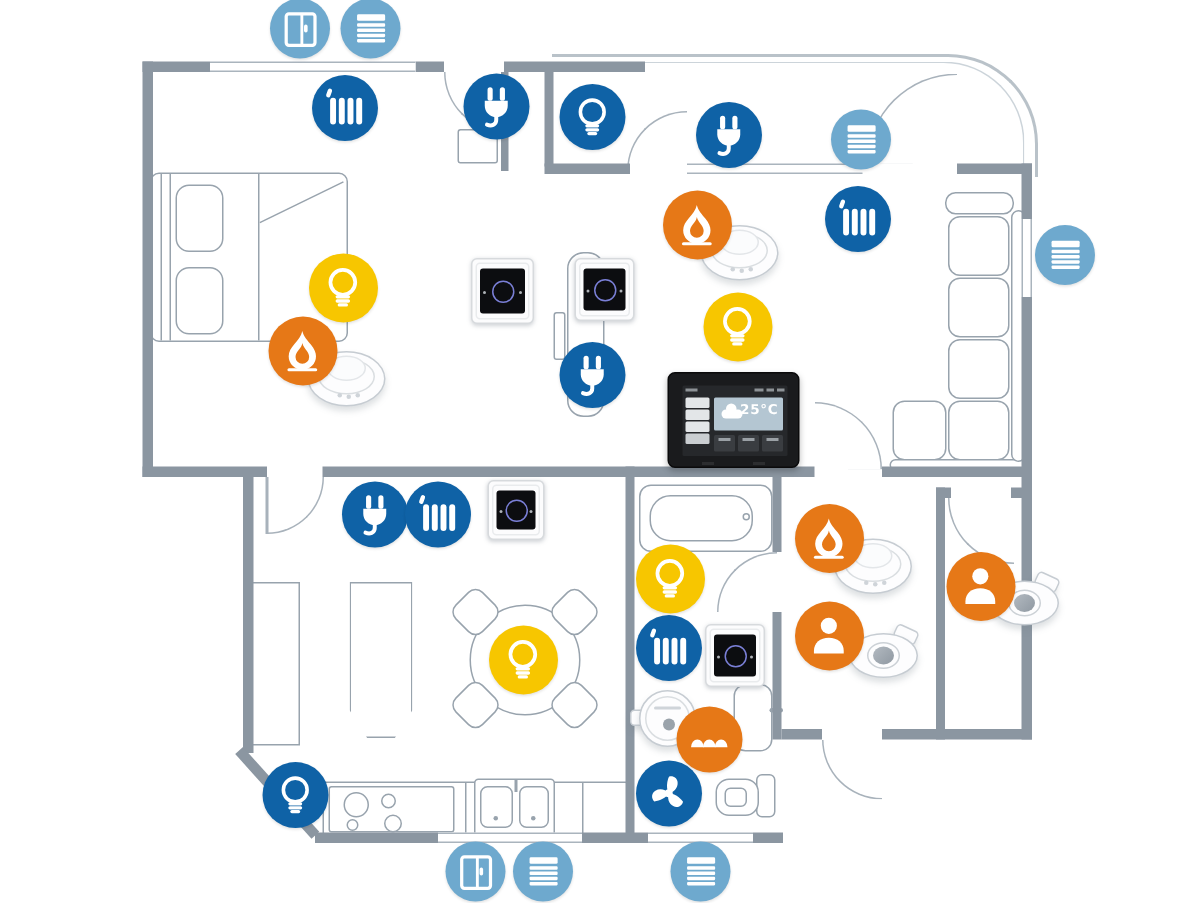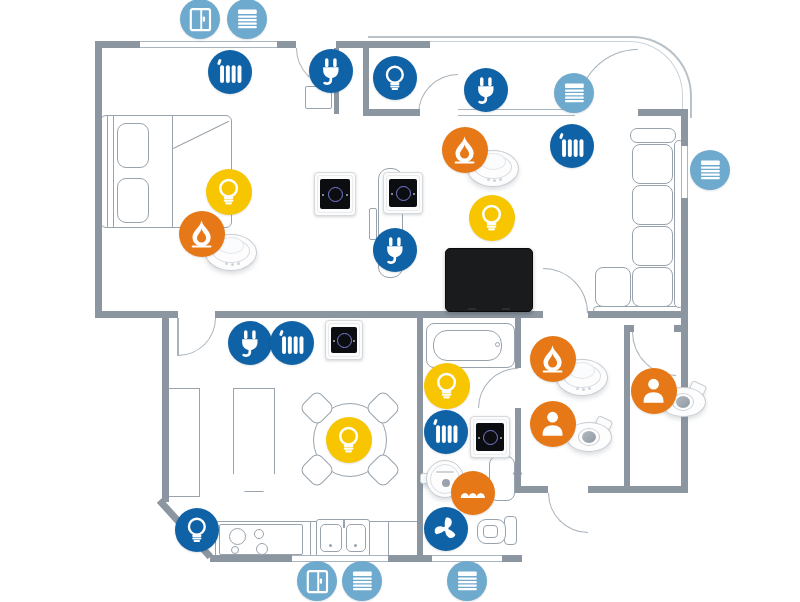--- a/index.html
+++ b/index.html
@@ -217,20 +217,43 @@
   <div class="furn" style="left:426px;top:323px;width:89px;height:45px;border-radius:8px;"></div>
   <div class="furn" style="left:433px;top:330px;width:69px;height:31px;border-radius:14px;"></div>
   <div class="furn" style="left:495px;top:342px;width:5px;height:5px;border-radius:50%;"></div>
   <div class="furn" style="left:489px;top:456px;width:26px;height:45px;border-radius:8px;"></div>
   <div class="line" style="left:513px;top:472px;width:9px;height:3px;border-radius:2px;"></div>
   <div class="furn" style="left:504px;top:516px;width:13px;height:29px;border-radius:4px;"></div>
   <div class="furn" style="left:477px;top:519px;width:29px;height:25px;border-radius:9px;"></div>
   <div class="furn" style="left:483px;top:525px;width:15px;height:13px;border-radius:4px;"></div>
 
   <div class="panel">
+    <div class="p-screen">
+      <div class="p-dash" style="left:2px;top:2px;width:8px;"></div>
+      <div class="p-dash" style="right:16px;top:2px;width:6px;"></div>
+      <div class="p-dash" style="right:9px;top:2px;width:5px;"></div>
+      <div class="p-dash" style="right:2px;top:2px;width:5px;"></div>
+      <div class="p-btn" style="top:8px;"></div>
+      <div class="p-btn" style="top:16px;"></div>
+      <div class="p-btn" style="top:24px;"></div>
+      <div class="p-btn" style="top:32px;background:#caced1;"></div>
+      <div class="p-weather">
+        <div class="p-cloud"></div>
+        <div class="p-temp">25°C</div>
+      </div>
+      <div class="p-tile" style="left:21px;">
+            <i></i>
+          </div>
+      <div class="p-tile" style="left:37px;">
+            <i></i>
+          </div>
+      <div class="p-tile" style="left:53px;">
+            <i></i>
+          </div>
+    </div>
     <div class="p-foot" style="left:22px;"></div>
     <div class="p-foot" style="right:22px;"></div>
   </div>
 
 <div class="dev lightblue" style="left: 180px; top: -1px; width: 40px; height: 40px;">
         <svg viewBox="0 0 24 24">
           <use href="#g-window"></use>
         </svg>
       </div>
       <div class="dev lightblue" style="left: 227px; top: -1px; width: 40px; height: 40px;">

